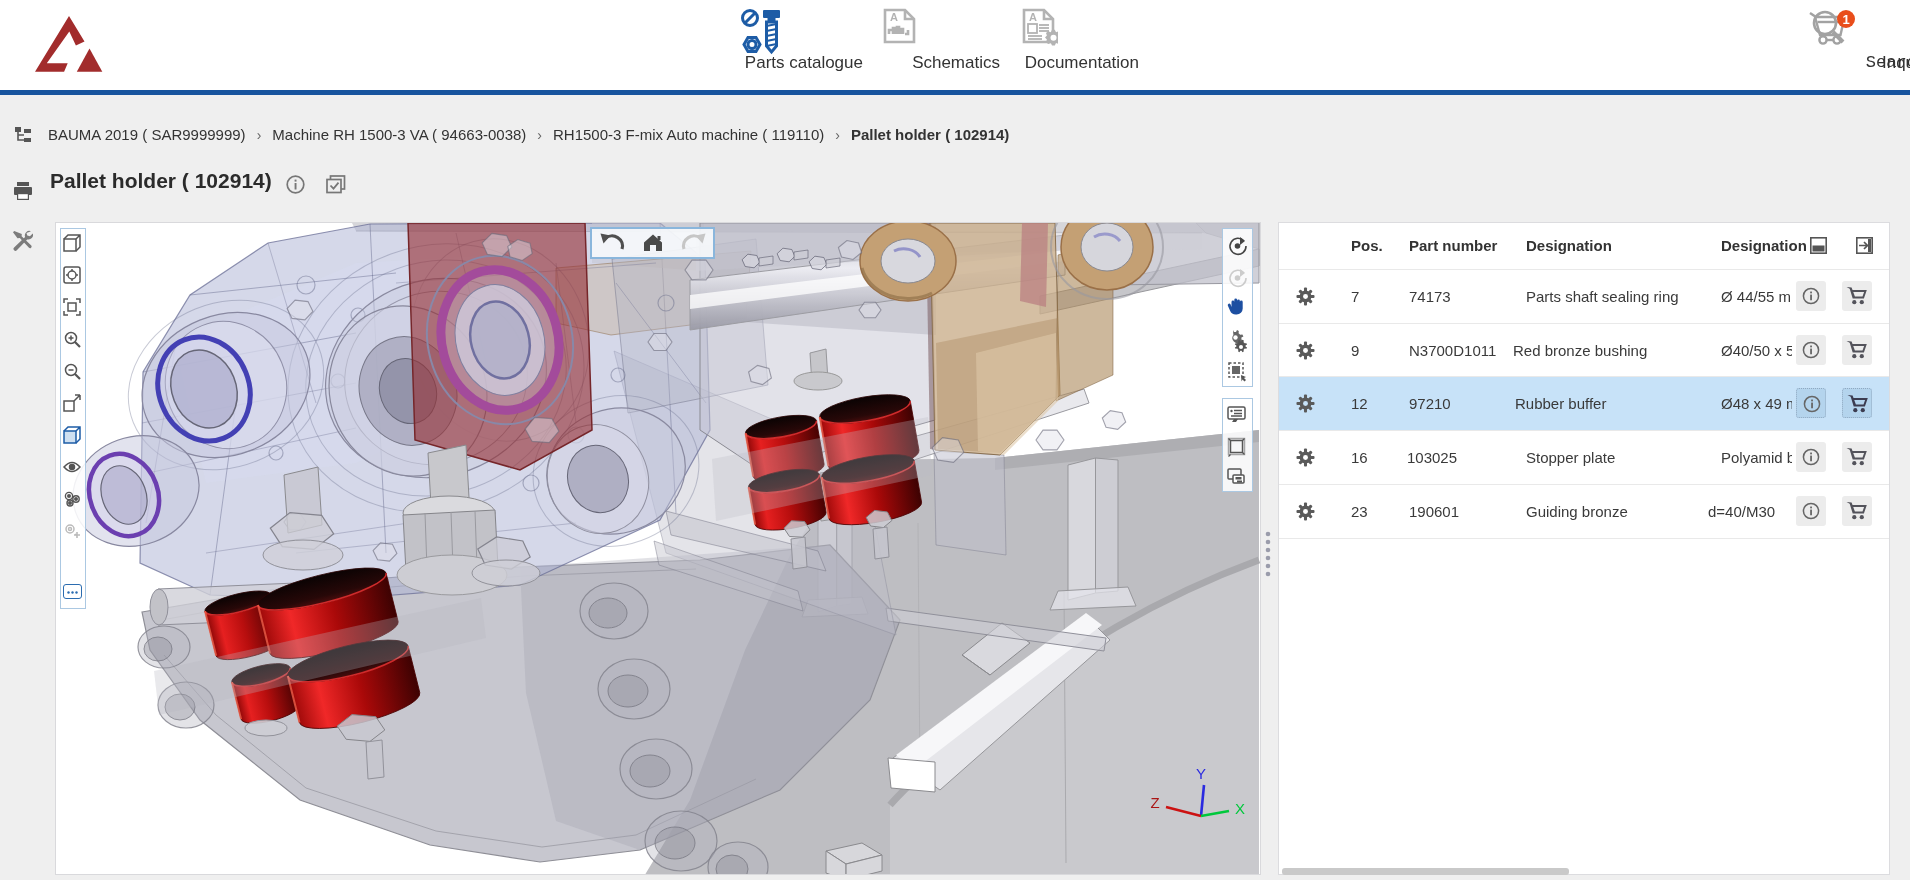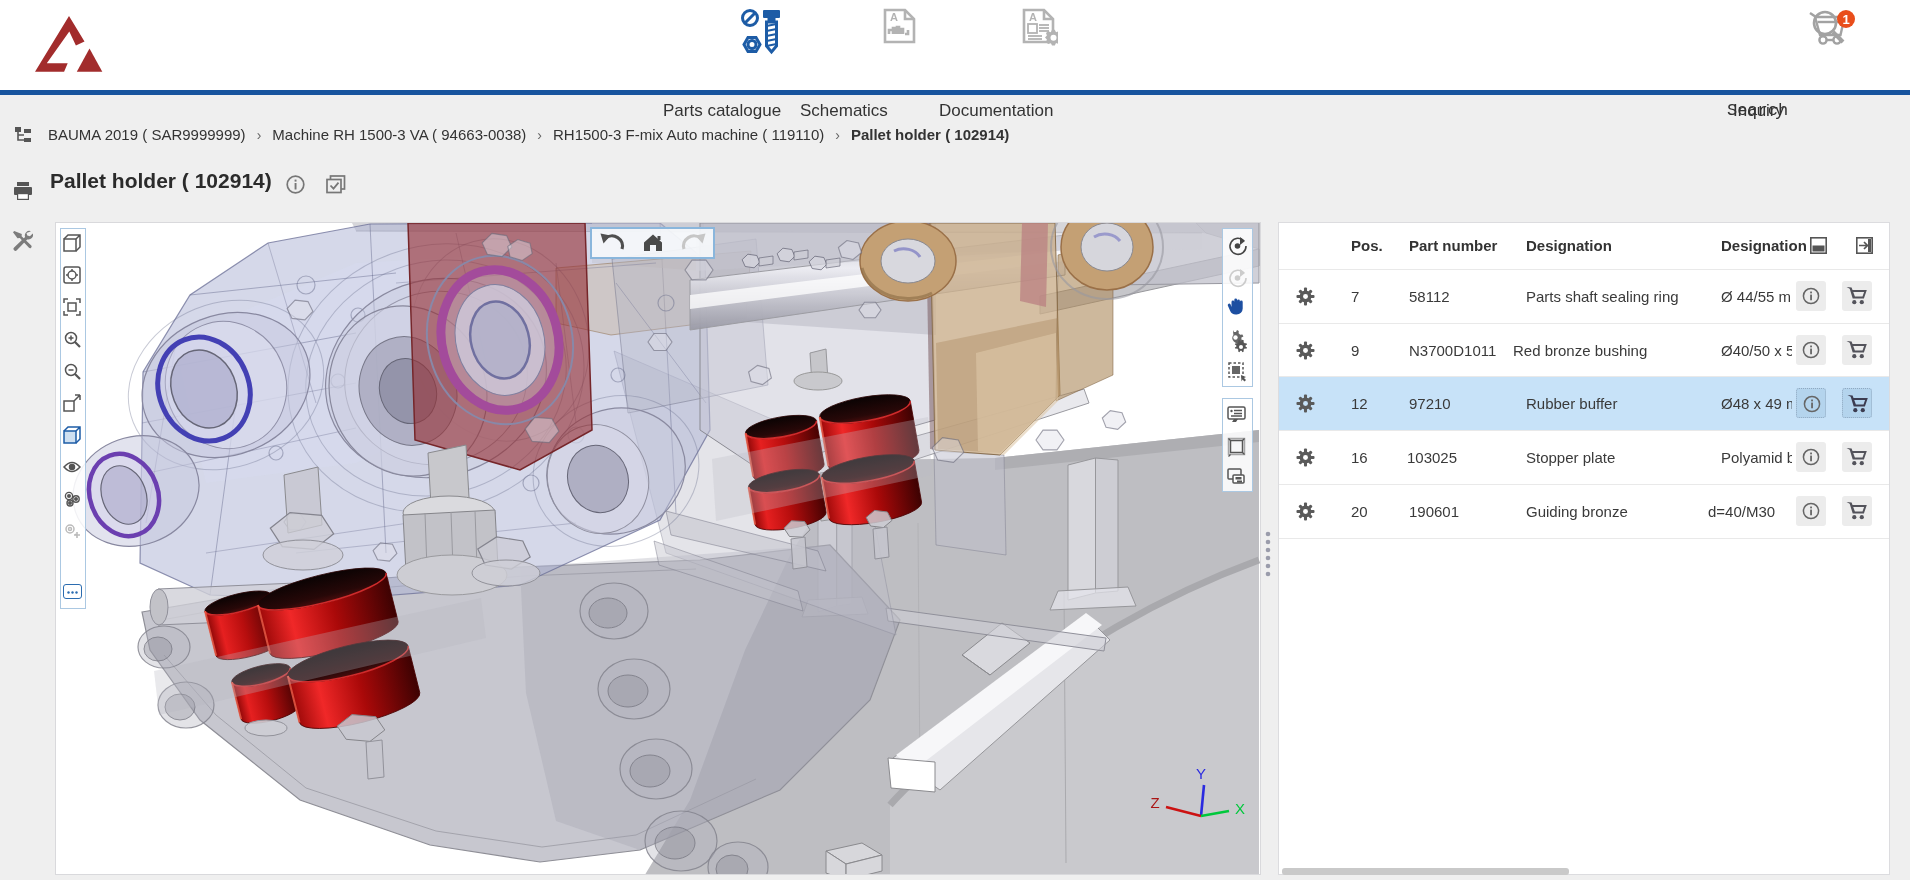--- a/index.html
+++ b/index.html
@@ -1,20 +1,20 @@
 <!DOCTYPE html>
 <html><head>
 <meta charset="utf-8">
 <style>
 html,body{margin:0;padding:0;width:1910px;height:880px;overflow:hidden;background:#efefef;font-family:"Liberation Sans",sans-serif;}
 .abs{position:absolute;}
 #header{position:absolute;left:0;top:0;width:1910px;height:90px;background:#fff;}
 #bluebar{position:absolute;left:0;top:90px;width:1910px;height:5px;background:#17549e;}
 .navitem{position:absolute;top:8px;text-align:center;color:#333;font-size:17px;}
-.navlabel{position:absolute;top:45px;width:200px;left:50%;margin-left:-100px;text-align:left;margin-top:48px;}
+.navlabel{position:absolute;top:45px;width:200px;left:50%;margin-left:-100px;text-align:right;}
 #crumbs{position:absolute;left:48px;top:126px;font-size:15px;color:#333;white-space:nowrap;}
 #crumbs .sep{color:#666;padding:0 11px;font-size:14px;}
 #title{position:absolute;left:50px;top:169px;font-size:21px;font-weight:bold;color:#2b2b2b;}
 #viewer{position:absolute;left:55px;top:222px;width:1206px;height:653px;background:#fff;border:1px solid #d9d9dc;box-sizing:border-box;}
 #vsvg{position:absolute;left:0;top:0;}
 .tbox{position:absolute;background:rgba(255,255,255,0.88);border:1px solid #abc8e2;box-sizing:border-box;}
 #panel{position:absolute;left:1278px;top:222px;width:612px;height:653px;background:#fff;border:1px solid #dcdcdf;box-sizing:border-box;}
 .hcell{position:absolute;top:0;height:46px;line-height:46px;font-weight:bold;font-size:15px;color:#333;}
 .row{position:absolute;left:0;width:610px;height:54px;}
 .row .cell{position:absolute;top:50%;transform:translateY(-50%);font-size:15px;color:#3a3a3a;white-space:nowrap;}
@@ -613,21 +613,21 @@
               <rect x="8.4" y="0.9" width="3.2" height="4.4" rx="1"></rect>
               <rect x="8.4" y="14.7" width="3.2" height="4.4" rx="1"></rect>
               <rect x="0.9" y="8.4" width="4.4" height="3.2" rx="1"></rect>
               <rect x="14.7" y="8.4" width="4.4" height="3.2" rx="1"></rect>
             </g>
           </g>
           <circle cx="10" cy="10" r="2.6" fill="#fff"></circle>
         </g>
       </svg>
 <div class="cell" style="left:72px">7</div>
-<div class="cell" style="left:130px">58112</div>
+<div class="cell" style="left:130px">74173</div>
 <div class="cell" style="left:247px">Parts shaft sealing ring</div>
 <div class="cell" style="left:442px;width:71px;overflow:hidden">Ø 44/55 mm</div>
 <div class="rbtn" style="left:517px">
         <svg style="position:absolute;left:6px;top:6px" width="18" height="18" viewBox="0 0 19 19">
           <circle cx="9.5" cy="9.5" r="8" fill="none" stroke="#666" stroke-width="1.6"></circle>
           <rect x="8.6" y="4.8" width="1.9" height="1.9" fill="#666"></rect>
           <rect x="8.6" y="8" width="1.9" height="6" fill="#666"></rect>
         </svg>
       </div>
 <div class="rbtn" style="left:563px">
@@ -696,21 +696,21 @@
               <rect x="8.4" y="14.7" width="3.2" height="4.4" rx="1"></rect>
               <rect x="0.9" y="8.4" width="4.4" height="3.2" rx="1"></rect>
               <rect x="14.7" y="8.4" width="4.4" height="3.2" rx="1"></rect>
             </g>
           </g>
           <circle cx="10" cy="10" r="2.6" fill="#c7e2f8"></circle>
         </g>
       </svg>
 <div class="cell" style="left:72px">12</div>
 <div class="cell" style="left:130px">97210</div>
-<div class="cell" style="left:247px">Rubber buffer</div>
+<div class="cell" style="left:236px">Rubber buffer</div>
 <div class="cell" style="left:442px;width:71px;overflow:hidden">Ø48 x 49 mm</div>
 <div class="rbtn" style="left:517px">
         <svg style="position:absolute;left:6px;top:6px" width="18" height="18" viewBox="0 0 19 19">
           <circle cx="9.5" cy="9.5" r="8" fill="none" stroke="#666" stroke-width="1.6"></circle>
           <rect x="8.6" y="4.8" width="1.9" height="1.9" fill="#666"></rect>
           <rect x="8.6" y="8" width="1.9" height="6" fill="#666"></rect>
         </svg>
       </div>
 <div class="rbtn" style="left:563px">
         <svg style="position:absolute;left:4px;top:5px" width="22" height="20" viewBox="0 0 22 20">
@@ -776,21 +776,21 @@
             <g transform="rotate(45 10 10)">
               <rect x="8.4" y="0.9" width="3.2" height="4.4" rx="1"></rect>
               <rect x="8.4" y="14.7" width="3.2" height="4.4" rx="1"></rect>
               <rect x="0.9" y="8.4" width="4.4" height="3.2" rx="1"></rect>
               <rect x="14.7" y="8.4" width="4.4" height="3.2" rx="1"></rect>
             </g>
           </g>
           <circle cx="10" cy="10" r="2.6" fill="#fff"></circle>
         </g>
       </svg>
-<div class="cell" style="left:72px">20</div>
+<div class="cell" style="left:72px">23</div>
 <div class="cell" style="left:130px">190601</div>
 <div class="cell" style="left:247px">Guiding bronze</div>
 <div class="cell" style="left:429px;width:71px;overflow:hidden">d=40/M30</div>
 <div class="rbtn" style="left:517px">
         <svg style="position:absolute;left:6px;top:6px" width="18" height="18" viewBox="0 0 19 19">
           <circle cx="9.5" cy="9.5" r="8" fill="none" stroke="#666" stroke-width="1.6"></circle>
           <rect x="8.6" y="4.8" width="1.9" height="1.9" fill="#666"></rect>
           <rect x="8.6" y="8" width="1.9" height="6" fill="#666"></rect>
         </svg>
       </div>

